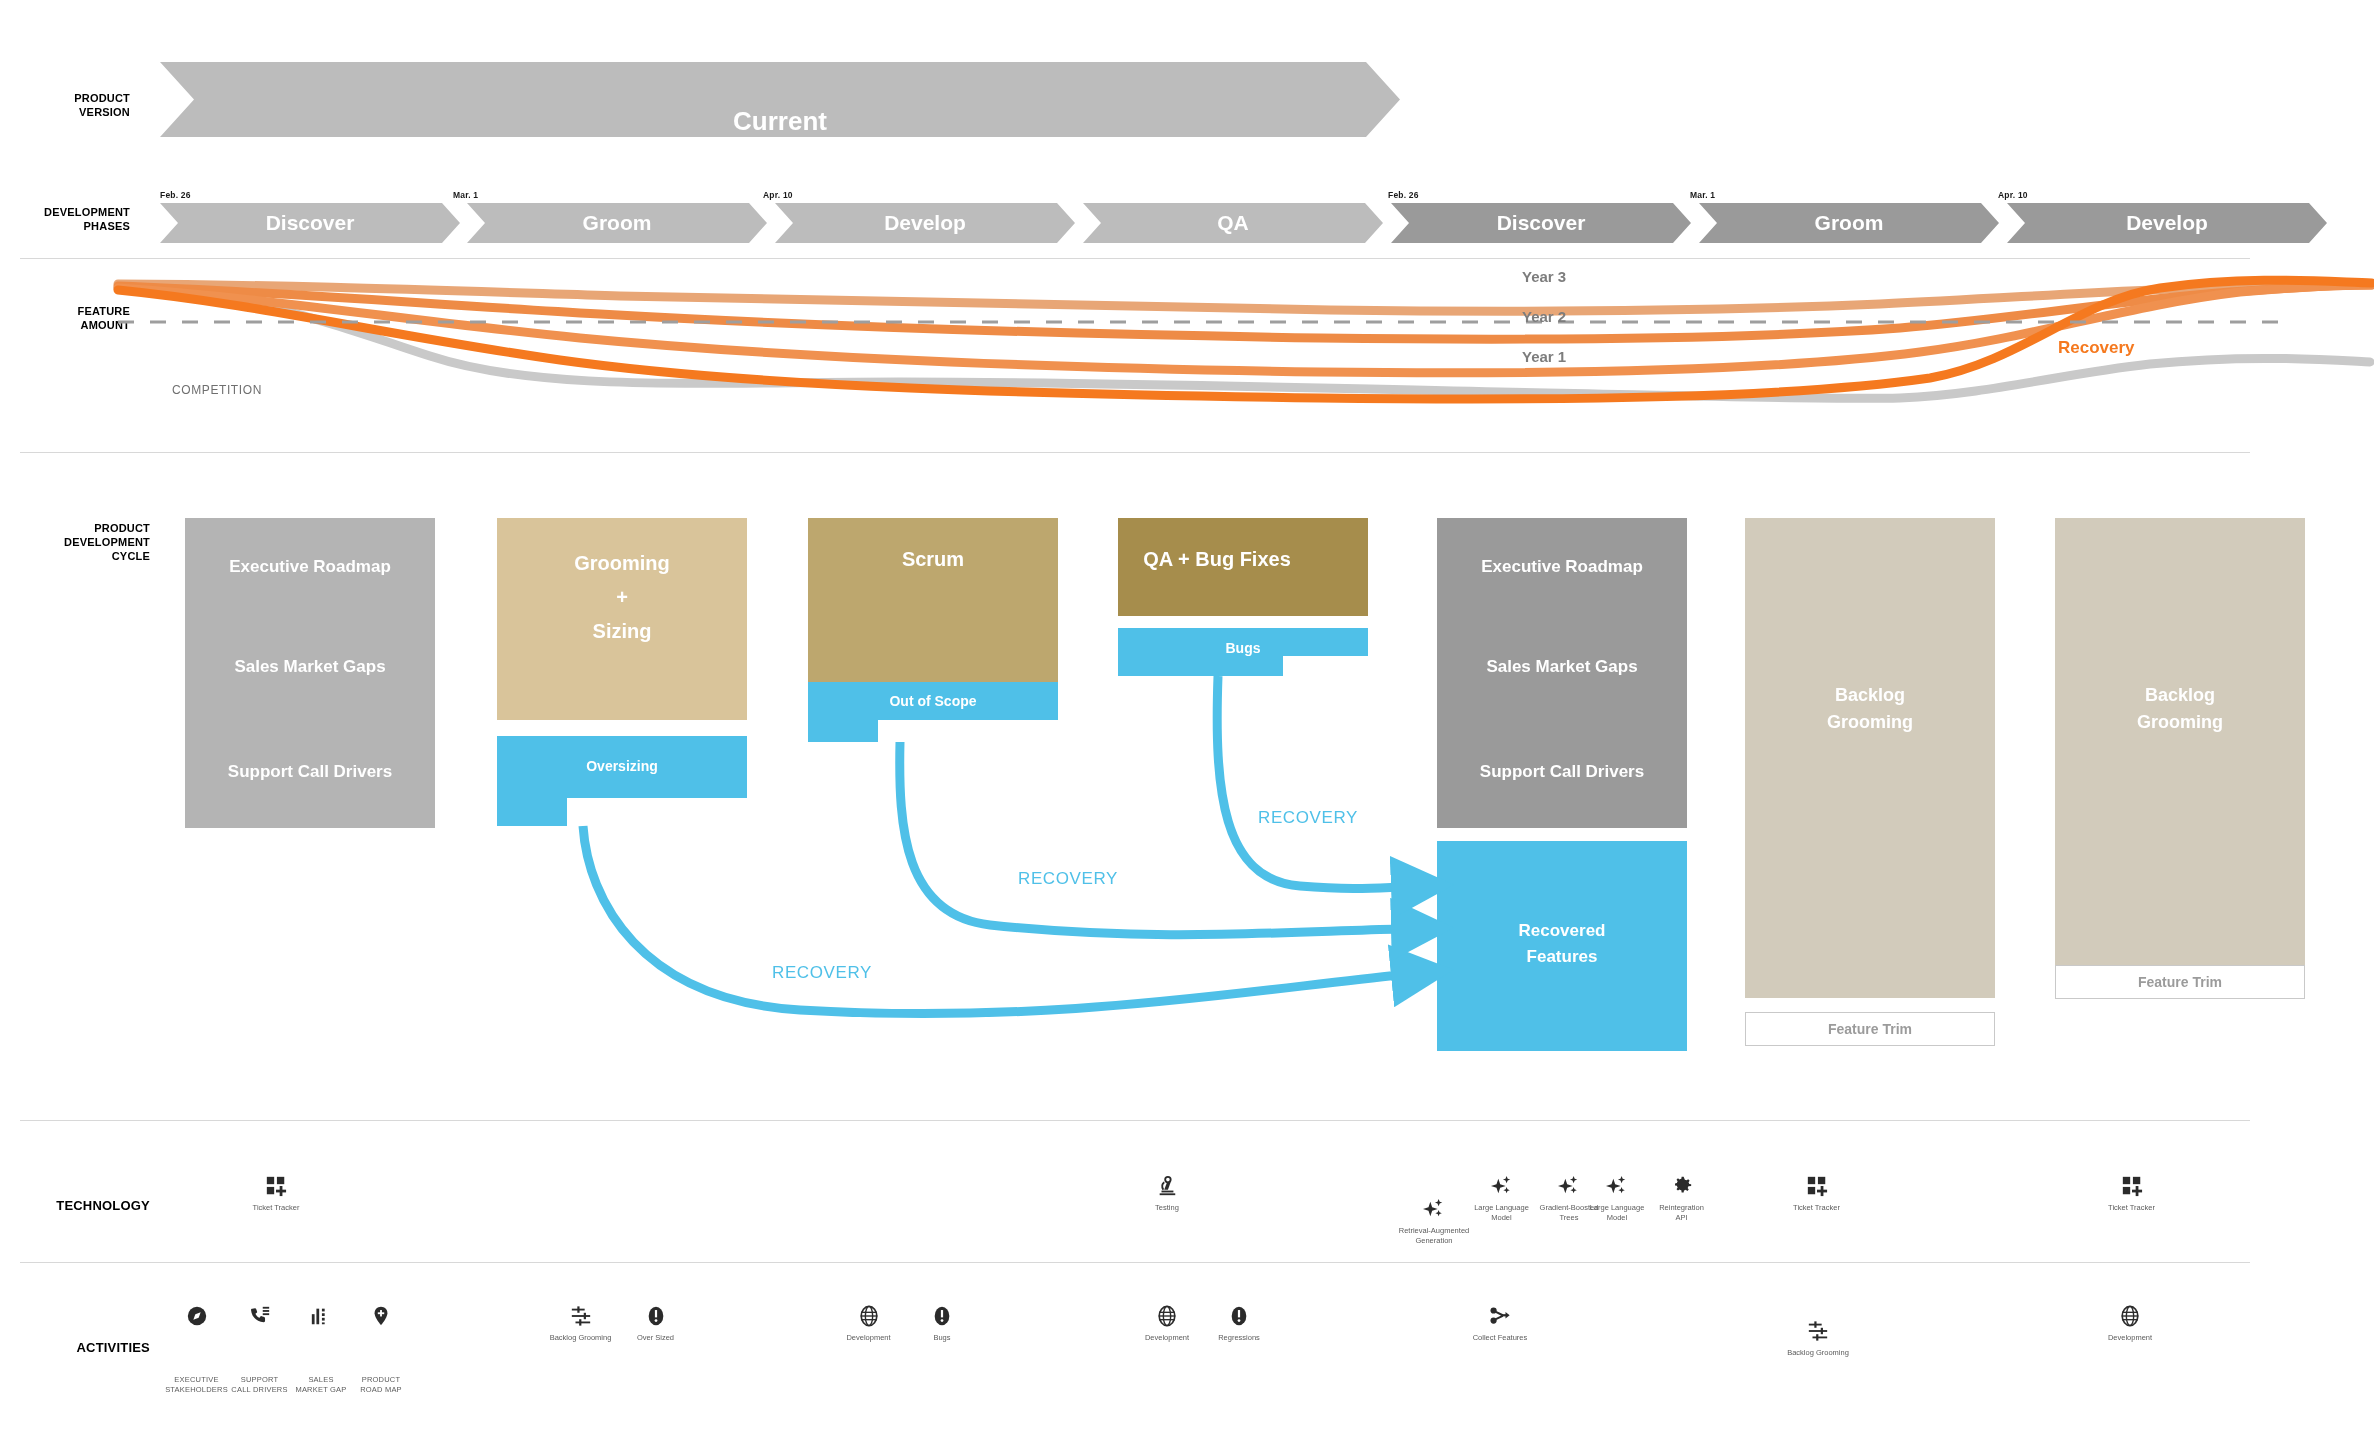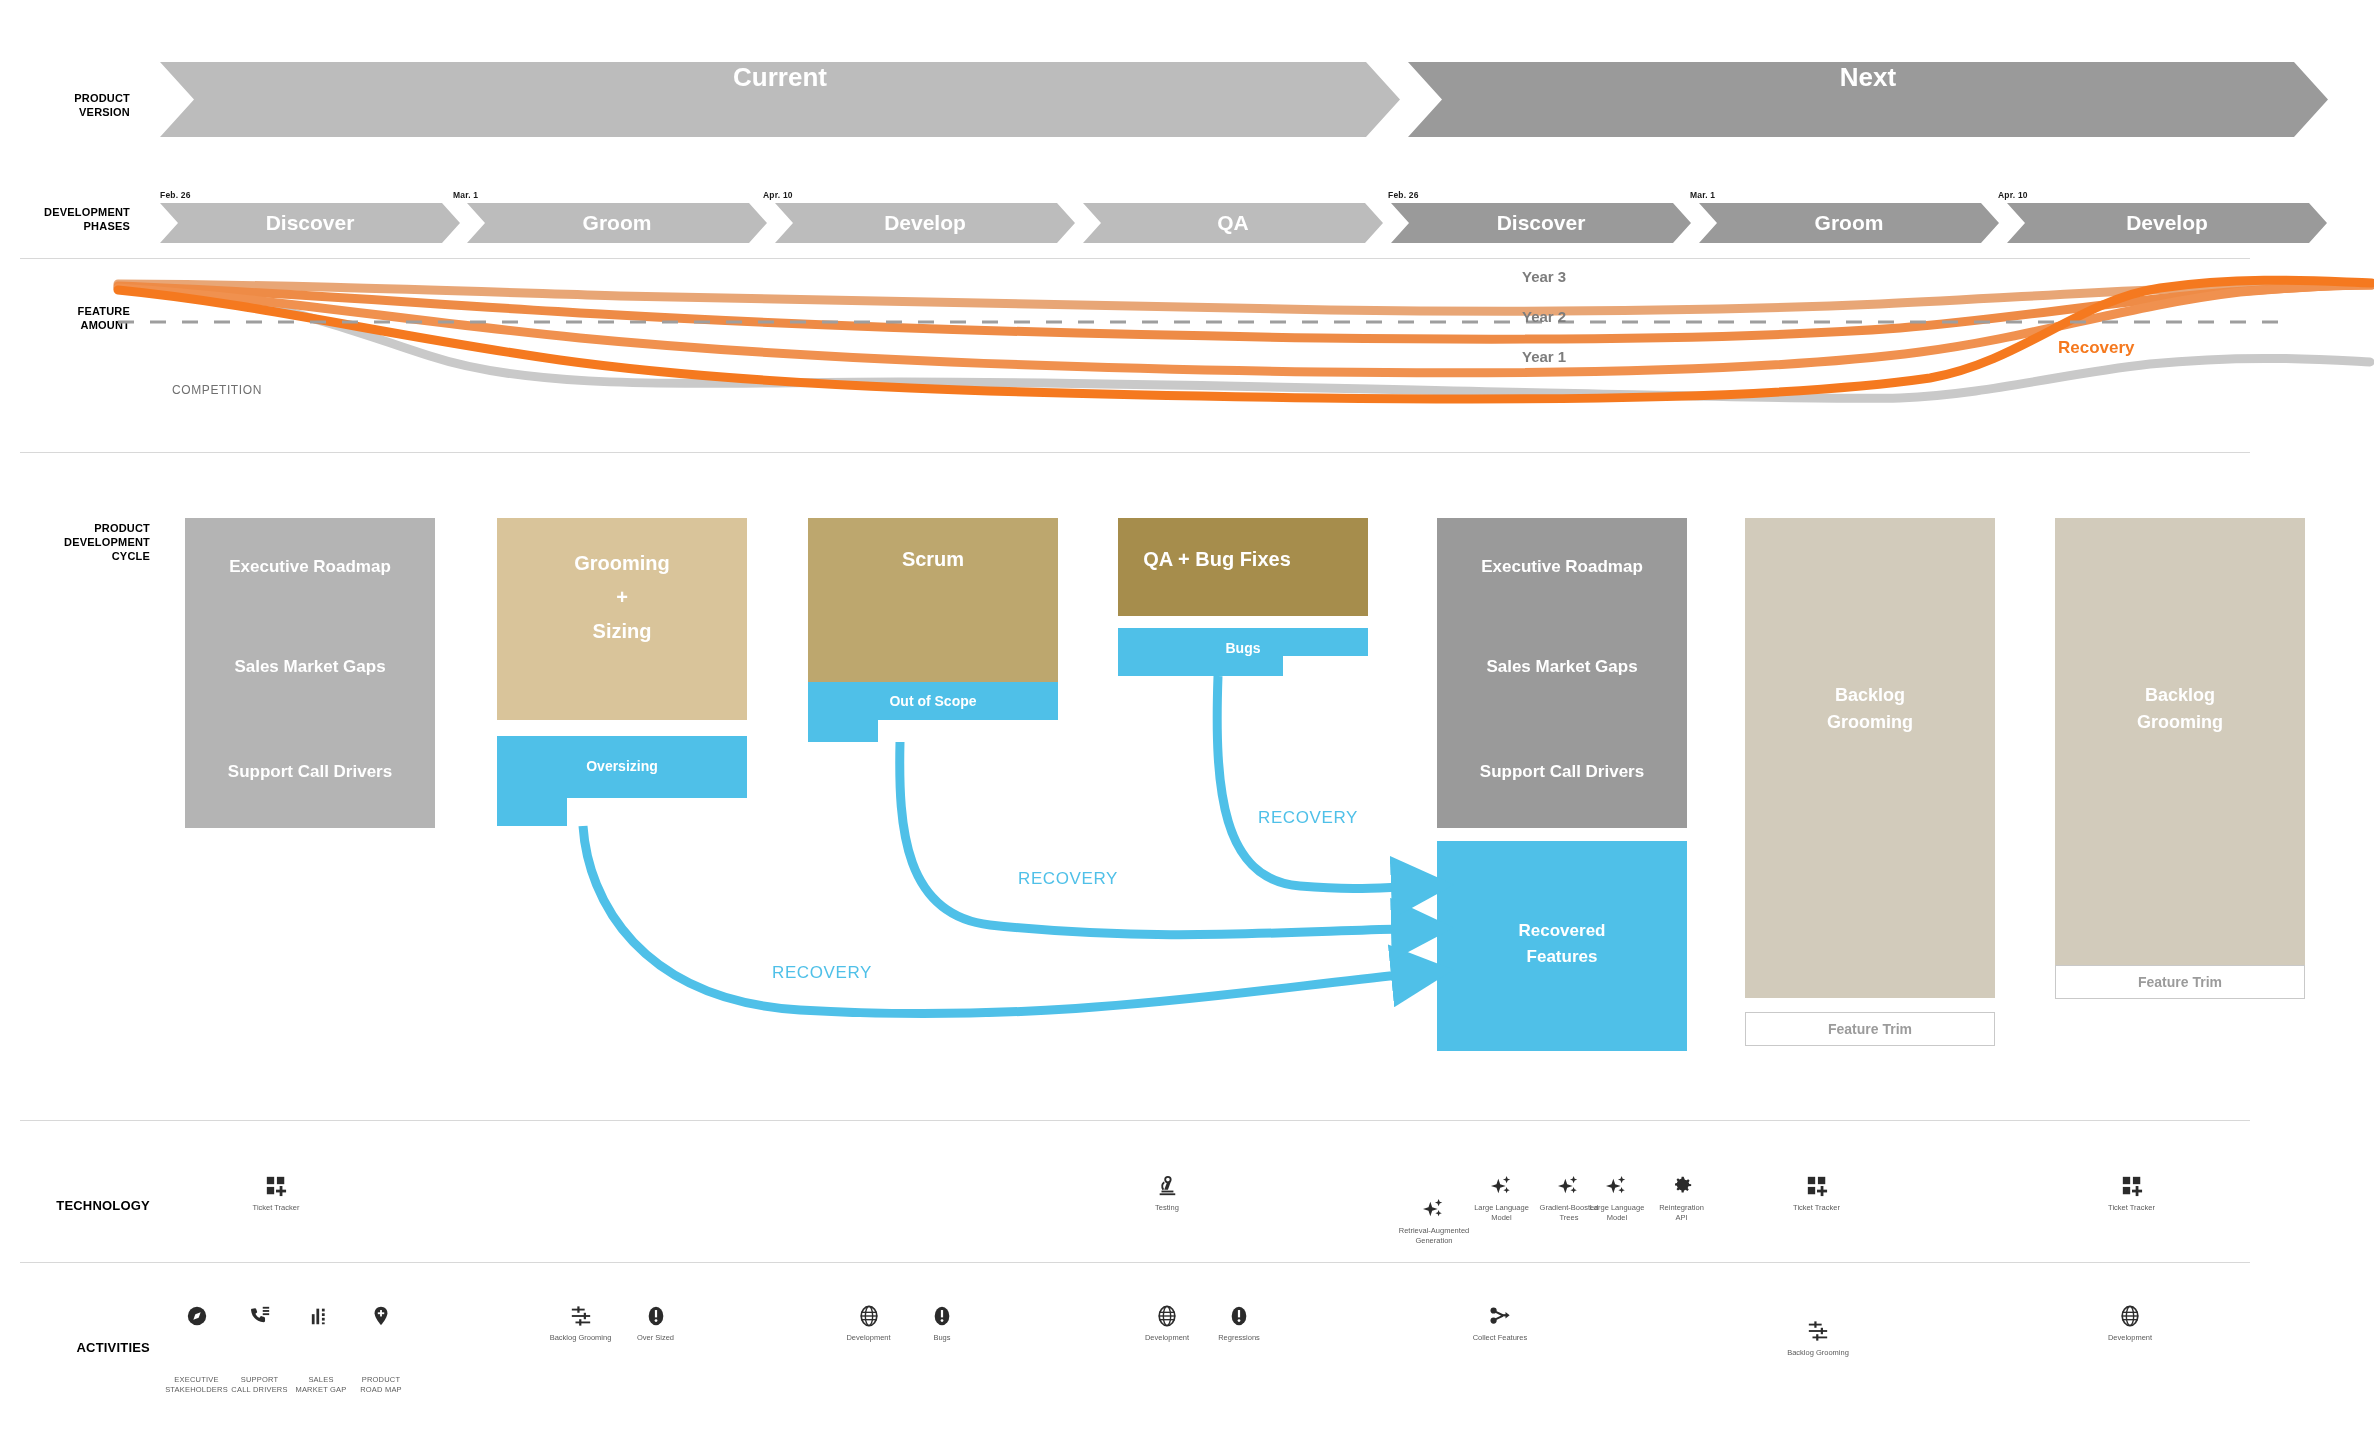--- a/index.html
+++ b/index.html
@@ -16,21 +16,21 @@
     text-align: right;
     font-weight: bold;
     color: #000;
     line-height: 1.25;
     letter-spacing: .2px;
   }
 
   
   .chev {
     position: absolute;
-    display: flex; align-items: flex-start; justify-content: center;
+    display: flex; align-items: flex-end; justify-content: center;
     color: #fff; font-weight: bold;
   }
   .chev-current { background:#bcbcbc;
     clip-path: polygon(0 0, calc(100% - 34px) 0, 100% 50%, calc(100% - 34px) 100%, 0 100%, 34px 50%); }
   .chev-next { background:#9a9a9a;
     clip-path: polygon(0 0, calc(100% - 34px) 0, 100% 50%, calc(100% - 34px) 100%, 0 100%, 34px 50%); }
   .phase {
     position:absolute; height:40px;
     display:flex; align-items:center; justify-content:center;
     color:#fff; font-weight:bold; font-size:21px;
@@ -105,23 +105,20 @@
     <span>CYCLE</span>
   </div>
 
   <div class="rowlabel" style="left:20px; top:1198px; width:130px; font-size:13px;">TECHNOLOGY</div>
 
   <div class="rowlabel" style="left:20px; top:1340px; width:130px; font-size:13px;">ACTIVITIES</div>
 
   <div class="chev chev-current" style="left:160px; top:62px; width:1240px; height:75px; font-size:26px;">
     <span>Current</span>
   </div>
-  <div class="chev chev-next" style="left:1408px; top:62px; width:920px; height:75px; font-size:26px;">
-    <span>Next</span>
-  </div>
 
   <div class="datelbl" style="left:160px; top:190px;">Feb. 26</div>
   <div class="phase light" style="left:160px; top:203px; width:300px;">
     <span>Discover</span>
   </div>
 
   <div class="datelbl" style="left:453px; top:190px;">Mar. 1</div>
   <div class="phase light" style="left:467px; top:203px; width:300px;">
     <span>Groom</span>
   </div>

